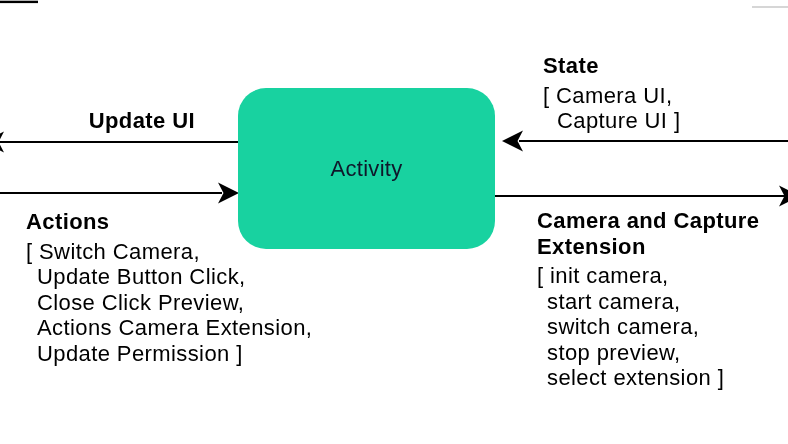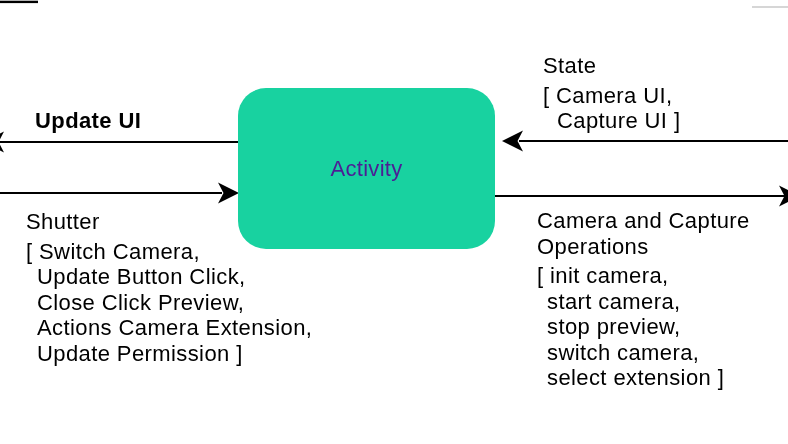--- a/index.html
+++ b/index.html
@@ -41,33 +41,33 @@
     letter-spacing: 0.3px;
   }
   .txt {
     position: absolute;
     font-size: 22px;
     line-height: 25.5px;
     letter-spacing: 0.4px;
     white-space: nowrap;
   }
   .txt .title {
-    font-weight: normal;
+    font-weight: bold;
   }
   .list {
     margin-top: 4px;
   }
   .line.indent-10 { padding-left: 10px; }
   .line.indent-11 { padding-left: 11px; }
   .line.indent-14 { padding-left: 14px; }
   .update-ui-label {
     left: 35px;
     top: 108px;
     width: 160px;
-    text-align: left;
+    text-align: right;
     font-weight: bold;
   }
   .actions-block   { left: 26px;  top: 209px; }
   .state-block     { left: 543px; top: 53px;  }
   .camera-ops-block{ left: 537px; top: 208px; }
 </style>
 </head>
 <body>
 
 <div class="canvas">
@@ -84,49 +84,49 @@
     <polygon points="239,193 218,182.5 223.5,193 218,203.5" fill="#000000"></polygon>
 
     <line x1="519" y1="141" x2="788" y2="141" stroke="#000000" stroke-width="2"></line>
     <polygon points="502,141 523,130.5 517.5,141 523,151.5" fill="#000000"></polygon>
 
     <line x1="495" y1="196" x2="788" y2="196" stroke="#000000" stroke-width="2"></line>
     <polygon points="800,196 779,185.5 784.5,196 779,206.5" fill="#000000"></polygon>
   </svg>
 
   <div class="node" style="background-color: rgb(24, 210, 160);">
-    <span class="node-label" style="color: #4c1d95;">Activity</span>
+    <span class="node-label" style="color: #0f172a;">Activity</span>
   </div>
 
   <div class="txt update-ui-label">Update UI</div>
 
   <div class="txt actions-block">
-    <div class="title">Shutter</div>
+    <div class="title">Actions</div>
     <div class="list">
       <div class="line">[ Switch Camera,</div>
       <div class="line indent-11">Update Button Click,</div>
       <div class="line indent-11">Close Click Preview,</div>
       <div class="line indent-11">Actions Camera Extension,</div>
       <div class="line indent-11">Update Permission ]</div>
     </div>
   </div>
 
   <div class="txt state-block">
     <div class="title">State</div>
     <div class="list">
       <div class="line">[ Camera UI,</div>
       <div class="line indent-14">Capture UI ]</div>
     </div>
   </div>
 
   <div class="txt camera-ops-block">
     <div class="title">Camera and Capture</div>
-    <div class="title">Operations</div>
+    <div class="title">Extension</div>
     <div class="list">
       <div class="line">[ init camera,</div>
       <div class="line indent-10">start camera,</div>
+      <div class="line indent-10">switch camera,</div>
       <div class="line indent-10">stop preview,</div>
-      <div class="line indent-10">switch camera,</div>
       <div class="line indent-10">select extension ]</div>
     </div>
   </div>
 
 </div>
 
 </body></html>

